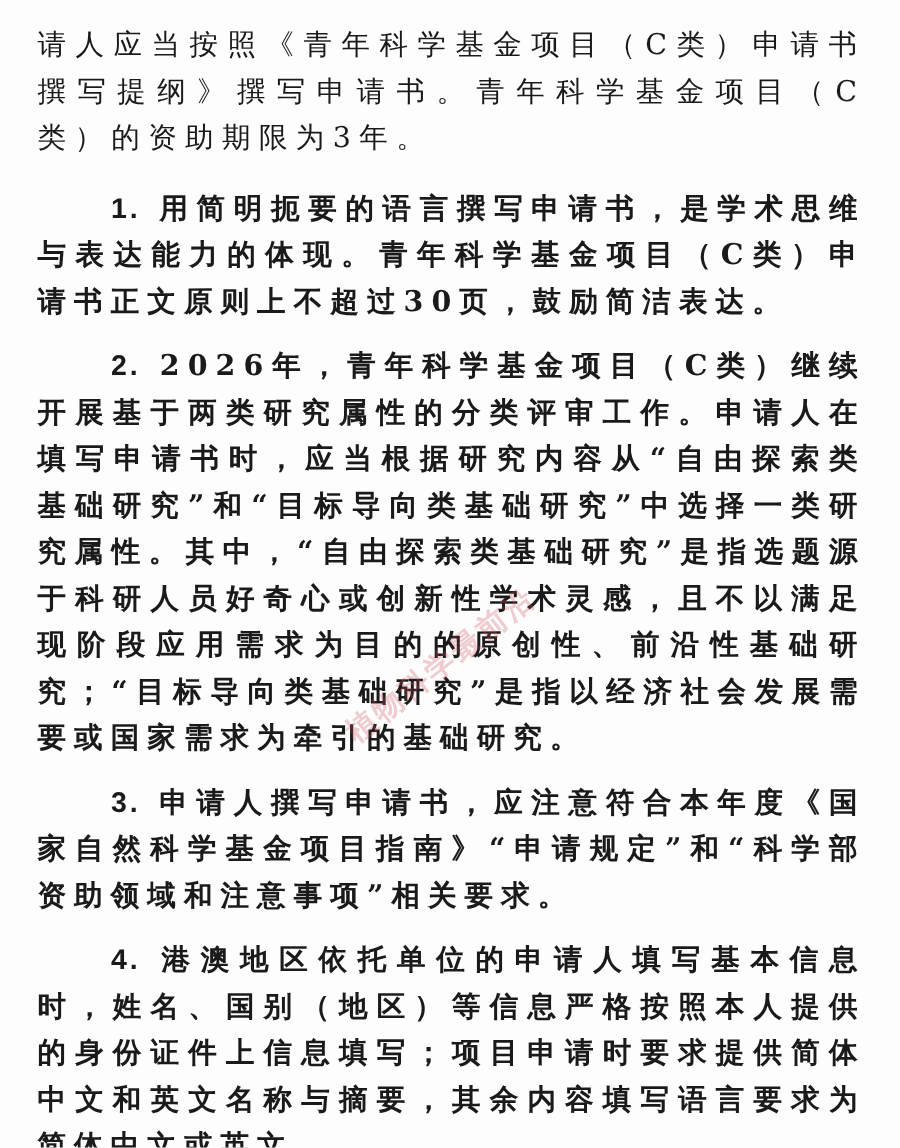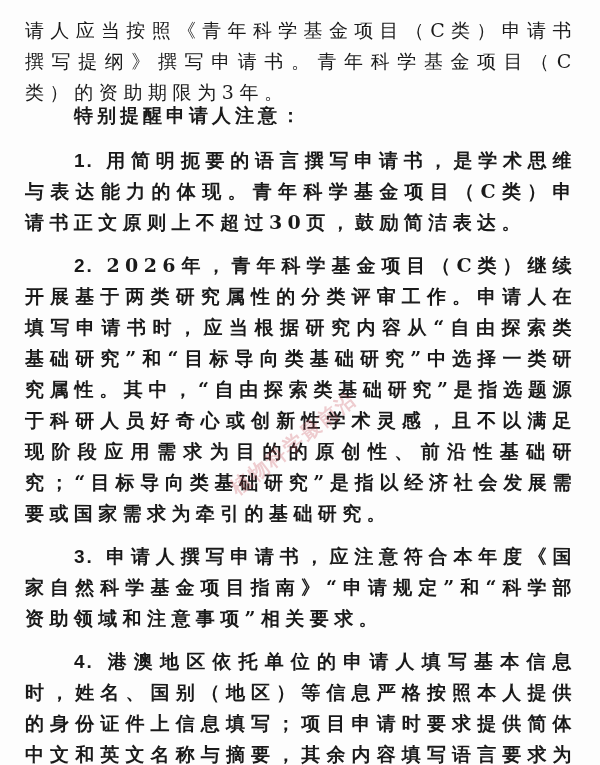--- a/index.html
+++ b/index.html
@@ -14,21 +14,21 @@
     position: absolute; left: 25px; top: 15px; width: 552px;
   }
   .para {
     font-size: 19px;
     line-height: 31px;
     letter-spacing: 5.4px;
     text-align: justify;
     margin: 0 0 12px 0;
     font-weight: 600;
   }
-  .para.intro { font-weight: 400; letter-spacing: 5.6px; margin-bottom: 0; }
+  .para.intro { font-weight: 400; letter-spacing: 5.6px; margin-bottom: 16px; }
   .heading {
     font-size: 19px; line-height: 31px; font-weight: 700;
     padding-left: 49px; letter-spacing: 4px;
     margin: -8px 0 14px 0;
   }
   .para .num { padding-left: 49px; font-family: "Liberation Sans", sans-serif; font-weight: 700; letter-spacing: 2px; }
   .watermark {
     position: absolute; left: 225px; top: 480px;
     transform: rotate(-38deg);
     transform-origin: left top;
@@ -36,21 +36,20 @@
     letter-spacing: 2px; white-space: nowrap;
     font-family: "DejaVu Sans", sans-serif; font-weight: 700;
     pointer-events: none;
   }
 </style>
 </head>
 <body>
 
 <div class="doc">
   <p class="para intro">请人应当按照《青年科学基金项目（C类）申请书撰写提纲》撰写申请书。青年科学基金项目（C类）的资助期限为3年。</p>
-  <p class="heading">特别提醒申请人注意：</p>
 
   <p class="para"><span class="num">1.</span> <span>用简明扼要的语言撰写申请书，是学术思维与表达能力的体现。青年科学基金项目（C类）申请书正文原则上不超过30页，鼓励简洁表达。</span></p>
   <p class="para"><span class="num">2.</span> <span>2026年，青年科学基金项目（C类）继续开展基于两类研究属性的分类评审工作。申请人在填写申请书时，应当根据研究内容从“自由探索类基础研究”和“目标导向类基础研究”中选择一类研究属性。其中，“自由探索类基础研究”是指选题源于科研人员好奇心或创新性学术灵感，且不以满足现阶段应用需求为目的的原创性、前沿性基础研究；“目标导向类基础研究”是指以经济社会发展需要或国家需求为牵引的基础研究。</span></p>
   <p class="para"><span class="num">3.</span> <span>申请人撰写申请书，应注意符合本年度《国家自然科学基金项目指南》“申请规定”和“科学部资助领域和注意事项”相关要求。</span></p>
   <p class="para"><span class="num">4.</span> <span>港澳地区依托单位的申请人填写基本信息时，姓名、国别（地区）等信息严格按照本人提供的身份证件上信息填写；项目申请时要求提供简体中文和英文名称与摘要，其余内容填写语言要求为简体中文或英文。</span></p>
 
 </div>
 
 <div class="watermark">植物科学最前沿</div>
 

